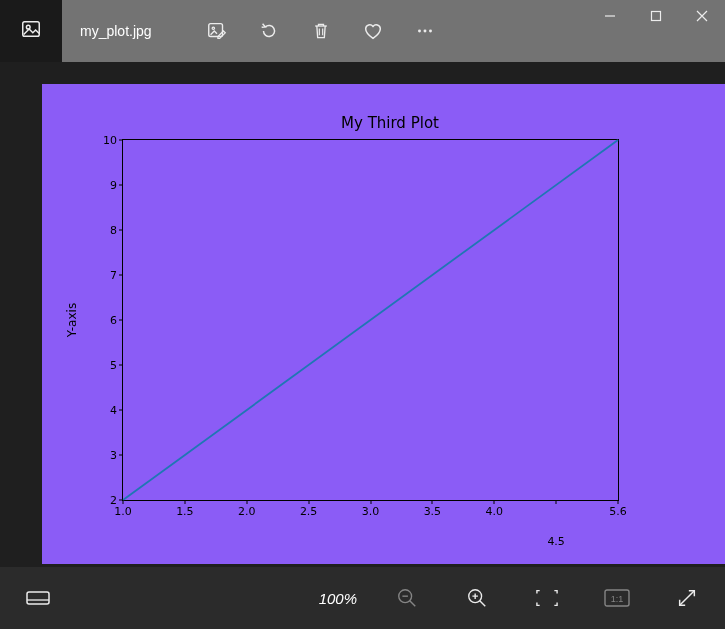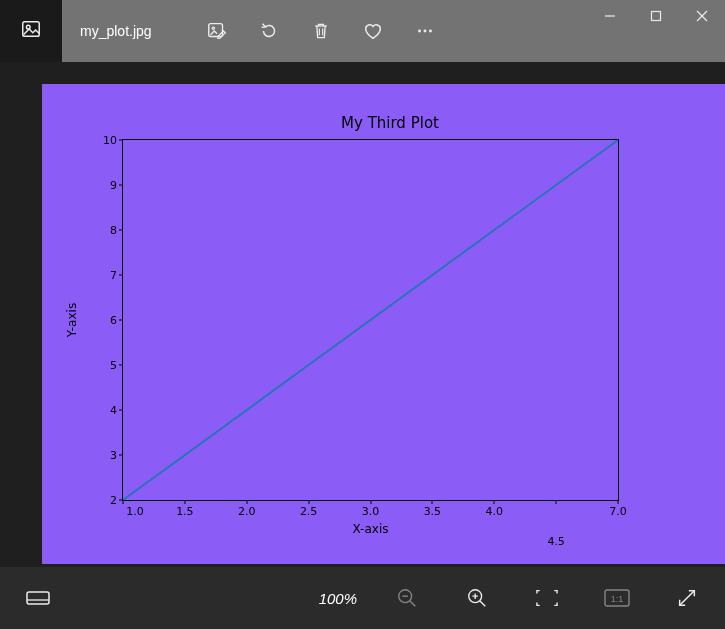--- a/index.html
+++ b/index.html
@@ -222,57 +222,56 @@
   </div>
 </div>
 
 <div class="viewer">
   <div class="image-card">
     <div class="plot-title">My Third Plot</div>
     <div class="plot-axes" id="axes">
       <svg id="plot-svg" preserveAspectRatio="none" viewBox="0 0 495 360">
           <polyline points="0,360 495,0" fill="none" stroke="#1f77b4" stroke-width="1.8"></polyline>
         </svg>
-      <div class="axis-label-x">X-axis</div>
       <div class="axis-label-y">Y-axis</div>
     <div class="tick-y" style="top: 360px;">2</div>
         <div class="tick-mark-y" style="top: 360px;"></div>
         <div class="tick-y" style="top: 315px;">3</div>
         <div class="tick-mark-y" style="top: 315px;"></div>
         <div class="tick-y" style="top: 270px;">4</div>
         <div class="tick-mark-y" style="top: 270px;"></div>
         <div class="tick-y" style="top: 225px;">5</div>
         <div class="tick-mark-y" style="top: 225px;"></div>
         <div class="tick-y" style="top: 180px;">6</div>
         <div class="tick-mark-y" style="top: 180px;"></div>
         <div class="tick-y" style="top: 135px;">7</div>
         <div class="tick-mark-y" style="top: 135px;"></div>
         <div class="tick-y" style="top: 90px;">8</div>
         <div class="tick-mark-y" style="top: 90px;"></div>
         <div class="tick-y" style="top: 45px;">9</div>
         <div class="tick-mark-y" style="top: 45px;"></div>
         <div class="tick-y" style="top: 0px;">10</div>
         <div class="tick-mark-y" style="top: 0px;"></div>
-        <div class="tick-x" style="left: 12px;">1.0</div>
+        <div class="tick-x" style="left: 0px;">1.0</div>
         <div class="tick-mark-x" style="left: 0px;"></div>
         <div class="tick-x" style="left: 61.875px;">1.5</div>
         <div class="tick-mark-x" style="left: 61.875px;"></div>
         <div class="tick-x" style="left: 123.75px;">2.0</div>
         <div class="tick-mark-x" style="left: 123.75px;"></div>
         <div class="tick-x" style="left: 185.625px;">2.5</div>
         <div class="tick-mark-x" style="left: 185.625px;"></div>
         <div class="tick-x" style="left: 247.5px;">3.0</div>
         <div class="tick-mark-x" style="left: 247.5px;"></div>
         <div class="tick-x" style="left: 309.375px;">3.5</div>
         <div class="tick-mark-x" style="left: 309.375px;"></div>
         <div class="tick-x" style="left: 371.25px;">4.0</div>
         <div class="tick-mark-x" style="left: 371.25px;"></div>
         <div class="tick-x" style="left: 433.125px; margin-top: 30px;">4.5</div>
         <div class="tick-mark-x" style="left: 433.125px;"></div>
-        <div class="tick-x" style="left: 495px;">7.0</div>
+        <div class="tick-x" style="left: 495px;">5.6</div>
         <div class="tick-mark-x" style="left: 495px;"></div>
       </div>
   </div>
 </div>
 
 <div class="footer">
   <span class="tool" style="margin-left:0">
     <svg width="24" height="18" viewBox="0 0 24 18">
         <rect class="st" x="1" y="3" width="22" height="12" rx="2" stroke-width="1.5"></rect>
         <path class="st" d="M1 11 H23" stroke-width="1.3"></path>

